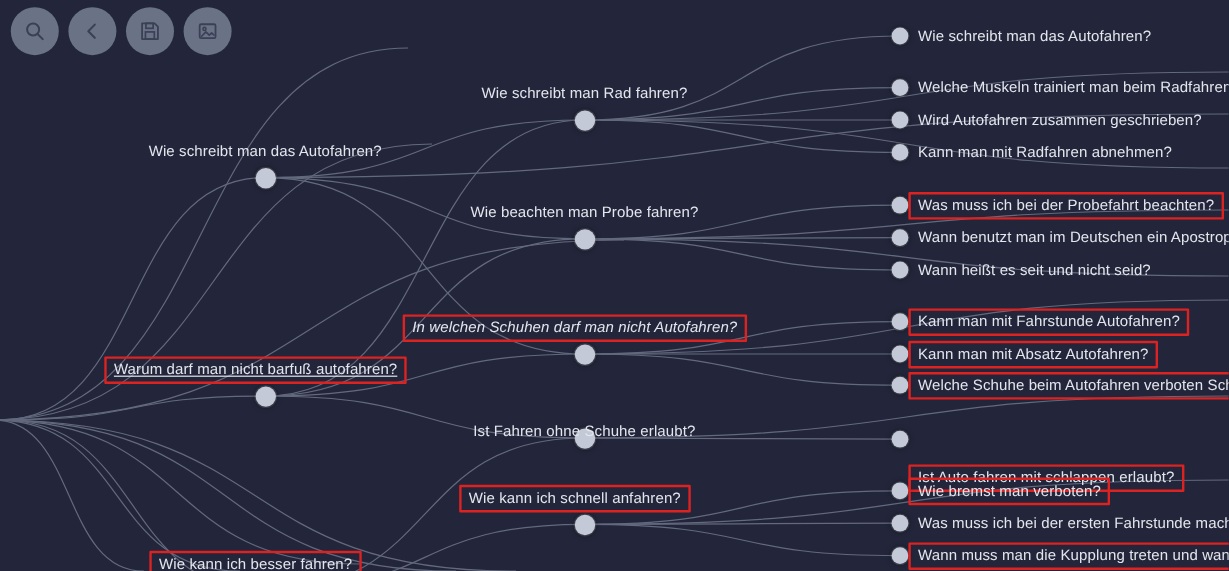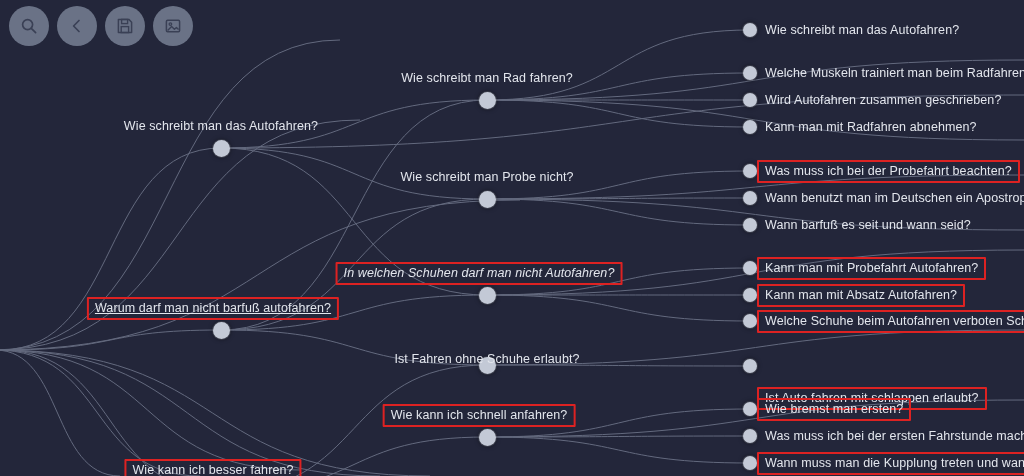--- a/index.html
+++ b/index.html
@@ -186,21 +186,21 @@
       </div>
       <div class="node" style="left: 0px; top: 0px;">
         <div class="label label-above boxed" style="left: 221px; top: 463px;">Wie kann ich besser fahren?</div>
       </div>
       <div class="node" style="left: 0px; top: 0px;">
         <div class="dot dot-lg" style="left: 478.5px; top: 91.5px;"></div>
         <div class="label label-above" style="left: 487px; top: 71px;">Wie schreibt man Rad fahren?</div>
       </div>
       <div class="node" style="left: 0px; top: 0px;">
         <div class="dot dot-lg" style="left: 478.5px; top: 190.5px;"></div>
-        <div class="label label-above" style="left: 487px; top: 170px;">Wie schreibt man Probe nicht?</div>
+        <div class="label label-above" style="left: 487px; top: 170px;">Wie beachten man Probe fahren?</div>
       </div>
       <div class="node" style="left: 0px; top: 0px;">
         <div class="dot dot-lg" style="left: 478.5px; top: 286.5px;"></div>
         <div class="label label-above boxed" style="left: 487px; top: 266px; font-style: italic;">In welchen Schuhen darf man nicht Autofahren?</div>
       </div>
       <div class="node" style="left: 0px; top: 0px;">
         <div class="dot dot-lg" style="left: 478.5px; top: 356.5px;"></div>
         <div class="label label-above" style="left: 487px; top: 352px;">Ist Fahren ohne Schuhe erlaubt?</div>
       </div>
       <div class="node" style="left: 0px; top: 0px;">
@@ -226,41 +226,41 @@
       <div class="node" style="left: 0px; top: 0px;">
         <div class="dot dot-sm" style="left: 743px; top: 164px;"></div>
         <div class="label label-right boxed" style="left: 765px; top: 164px;">Was muss ich bei der Probefahrt beachten?</div>
       </div>
       <div class="node" style="left: 0px; top: 0px;">
         <div class="dot dot-sm" style="left: 743px; top: 191px;"></div>
         <div class="label label-right" style="left: 765px; top: 191px;">Wann benutzt man im Deutschen ein Apostroph?</div>
       </div>
       <div class="node" style="left: 0px; top: 0px;">
         <div class="dot dot-sm" style="left: 743px; top: 218px;"></div>
-        <div class="label label-right" style="left: 765px; top: 218px;">Wann barfuß es seit und wann seid?</div>
+        <div class="label label-right" style="left: 765px; top: 218px;">Wann heißt es seit und nicht seid?</div>
       </div>
       <div class="node" style="left: 0px; top: 0px;">
         <div class="dot dot-sm" style="left: 743px; top: 261px;"></div>
-        <div class="label label-right boxed" style="left: 765px; top: 261px;">Kann man mit Probefahrt Autofahren?</div>
+        <div class="label label-right boxed" style="left: 765px; top: 261px;">Kann man mit Fahrstunde Autofahren?</div>
       </div>
       <div class="node" style="left: 0px; top: 0px;">
         <div class="dot dot-sm" style="left: 743px; top: 288px;"></div>
         <div class="label label-right boxed" style="left: 765px; top: 288px; text-align: right;">Kann man mit Absatz Autofahren?</div>
       </div>
       <div class="node" style="left: 0px; top: 0px;">
         <div class="dot dot-sm" style="left: 743px; top: 314px;"></div>
         <div class="label label-right boxed" style="left: 765px; top: 314px;">Welche Schuhe beim Autofahren verboten Schweiz?</div>
       </div>
       <div class="node" style="left: 0px; top: 0px;">
         <div class="dot dot-sm" style="left: 743px; top: 359px;"></div>
         <div class="label label-right boxed" style="left: 765px; top: 359px; margin-top: 28px;">Ist Auto fahren mit schlappen erlaubt?</div>
       </div>
       <div class="node" style="left: 0px; top: 0px;">
         <div class="dot dot-sm" style="left: 743px; top: 402px;"></div>
-        <div class="label label-right boxed" style="left: 765px; top: 402px;">Wie bremst man ersten?</div>
+        <div class="label label-right boxed" style="left: 765px; top: 402px;">Wie bremst man verboten?</div>
       </div>
       <div class="node" style="left: 0px; top: 0px;">
         <div class="dot dot-sm" style="left: 743px; top: 429px;"></div>
         <div class="label label-right" style="left: 765px; top: 429px;">Was muss ich bei der ersten Fahrstunde machen?</div>
       </div>
       <div class="node" style="left: 0px; top: 0px;">
         <div class="dot dot-sm" style="left: 743px; top: 456px;"></div>
         <div class="label label-right boxed" style="left: 765px; top: 456px;">Wann muss man die Kupplung treten und wann nicht?</div>
       </div>
     </div>

